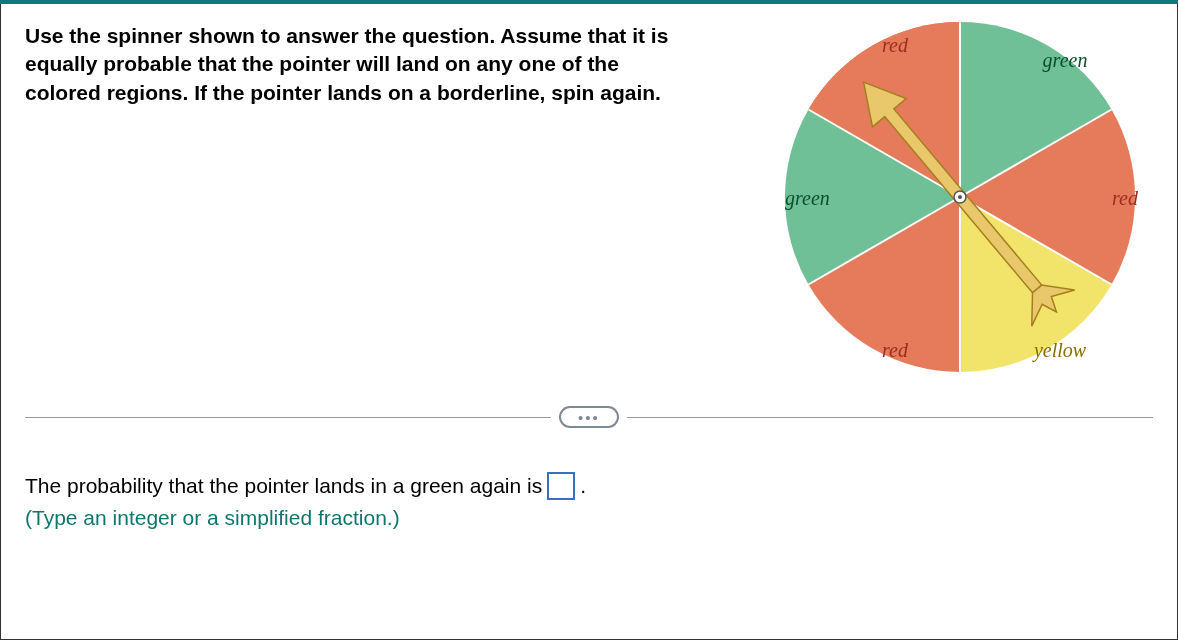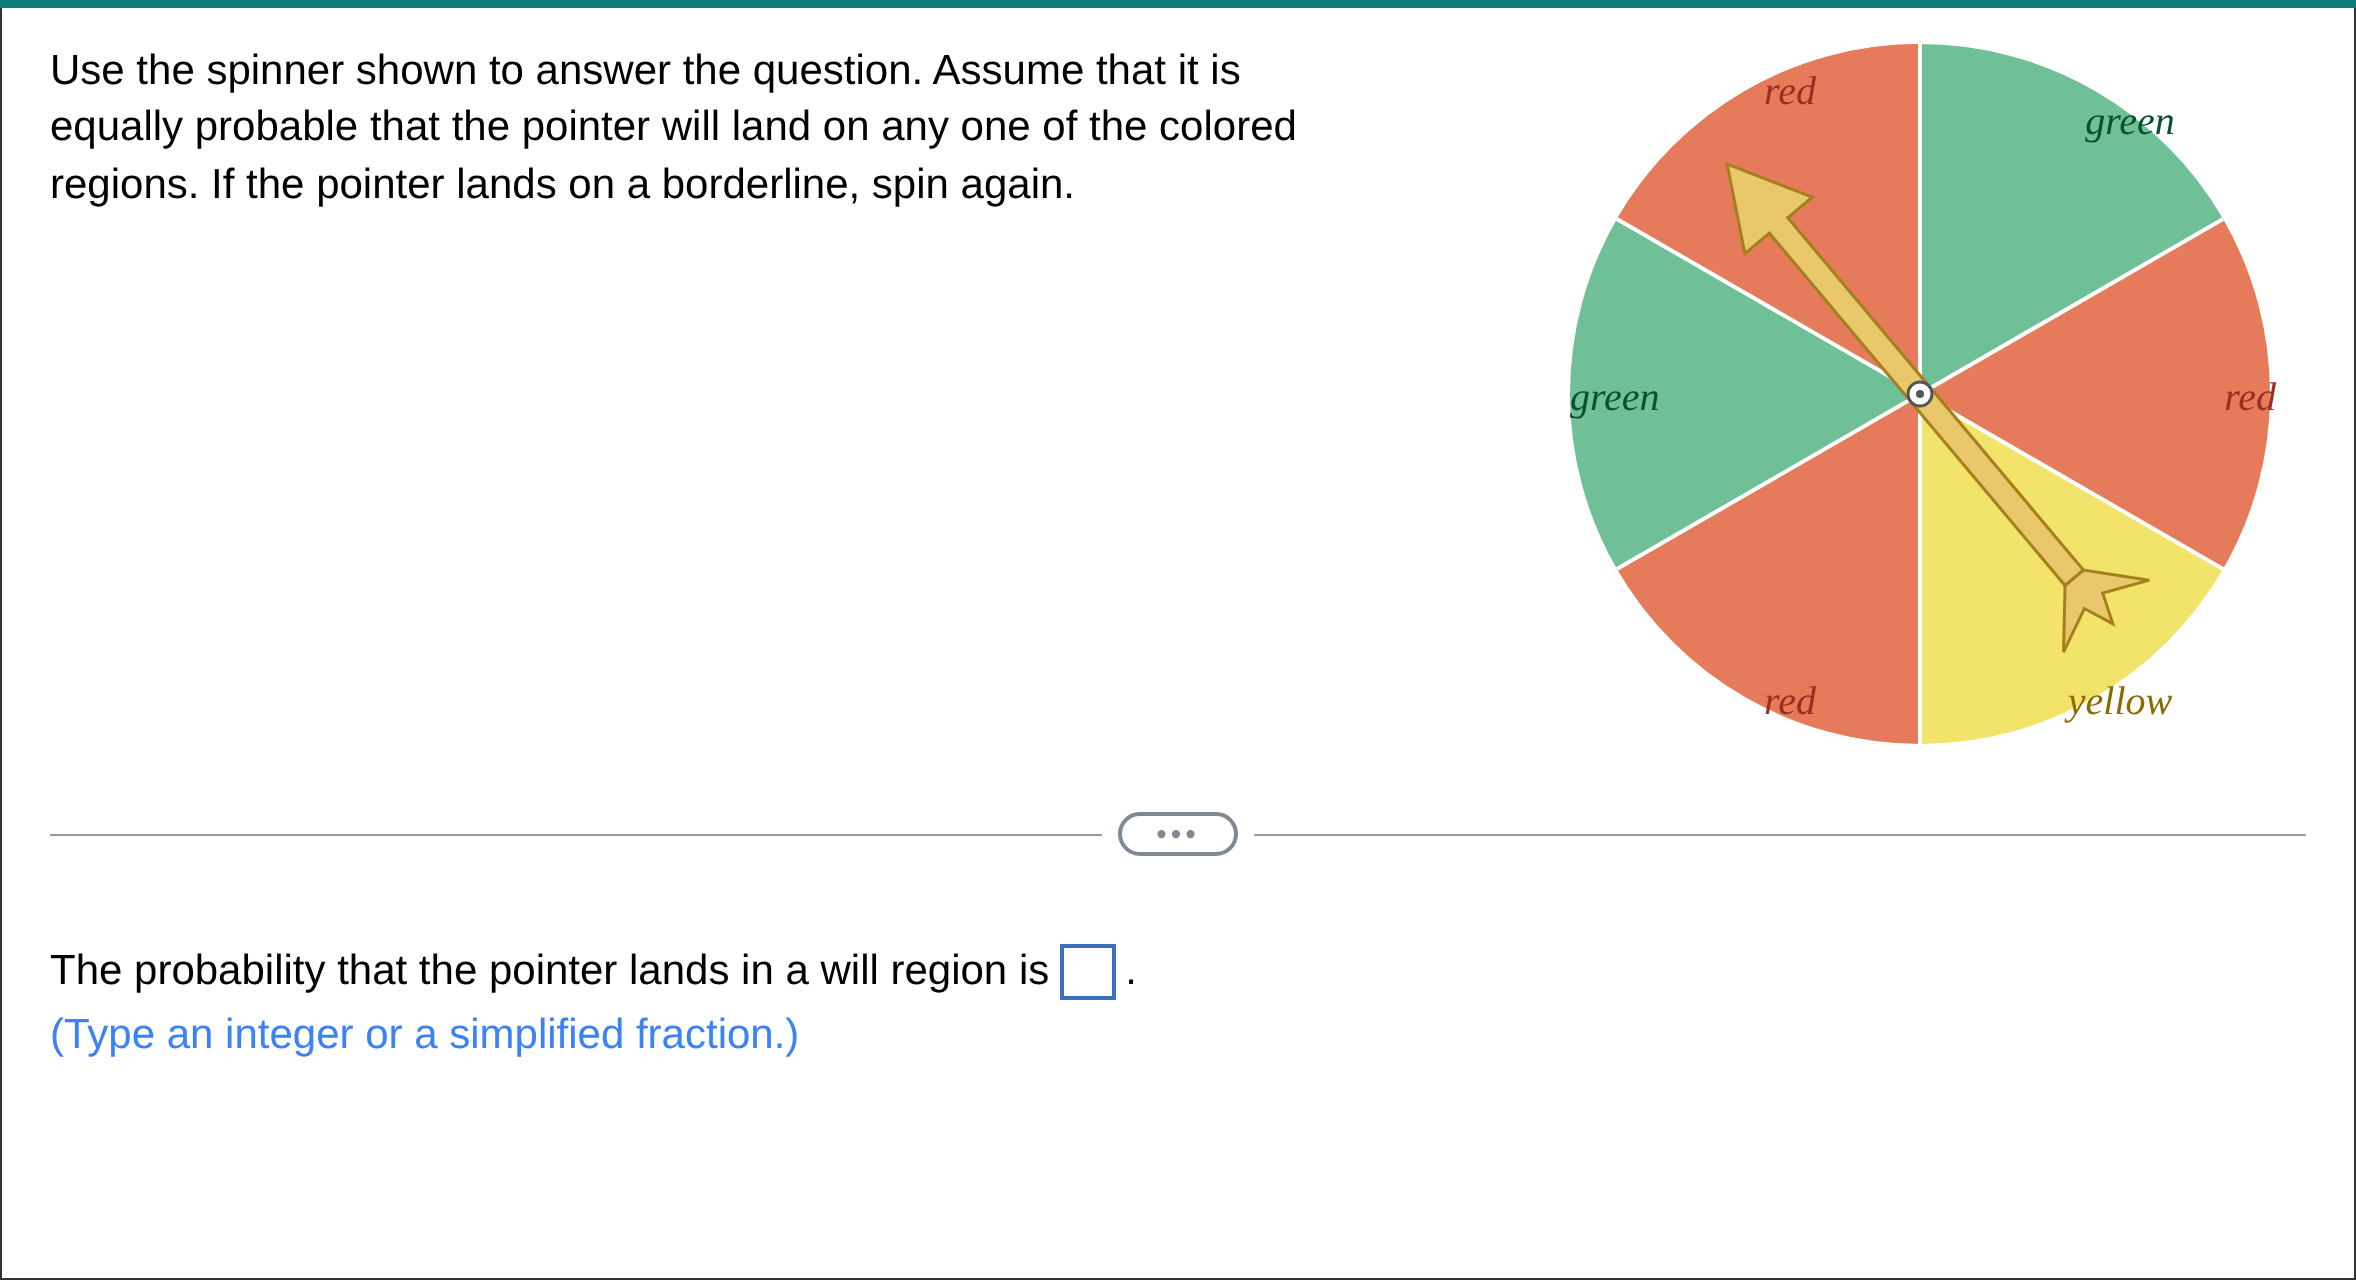--- a/index.html
+++ b/index.html
@@ -21,21 +21,21 @@
     border: 1px solid #333;
     border-top: none;
     height: 636px;
     padding: 18px 24px 18px 24px;
     position: relative;
   }
   .text-block {
     width: 660px;
     line-height: 1.35;
   }
-  .text-block p { margin: 0 0 18px 0; }
+  .text-block p { margin: 0 0 18px 0; font-weight: bold; }
   .spinner-wrap {
     position: absolute;
     right: 32px;
     top: 8px;
     width: 370px;
     height: 370px;
     font-style: italic;
   }
   .spinner {
     width: 100%;
@@ -90,21 +90,21 @@
     height: 28px;
     border: 2px solid #3a6fbf;
     background: #fff;
     display: inline-block;
     margin: 0 1px;
     font-size: 18px;
     text-align: center;
     padding: 0;
   }
   .hint {
-    color: #3b82f6;
+    color: #0f766e;
     margin-top: 6px;
   }
   .slabel {
     font-family: Georgia, 'Times New Roman', serif;
     font-size: 20px;
   }
 </style>
 </head>
 <body>
 
@@ -164,21 +164,21 @@
     <div class="divider-row">
       <div class="hr"></div>
       <div class="pill">
         <span>•••</span>
       </div>
       <div class="hr"></div>
     </div>
 
     <div class="answer-area">
       <div class="answer-line">
-        <span>The probability that the pointer lands in a will region is</span>
+        <span>The probability that the pointer lands in a green again is</span>
         <input class="answer-input" type="text" value="" style="">
         <span>.</span>
       </div>
       <div class="hint">(Type an integer or a simplified fraction.)</div>
     </div>
 
   </div>
 </div>
 
 </body></html>

